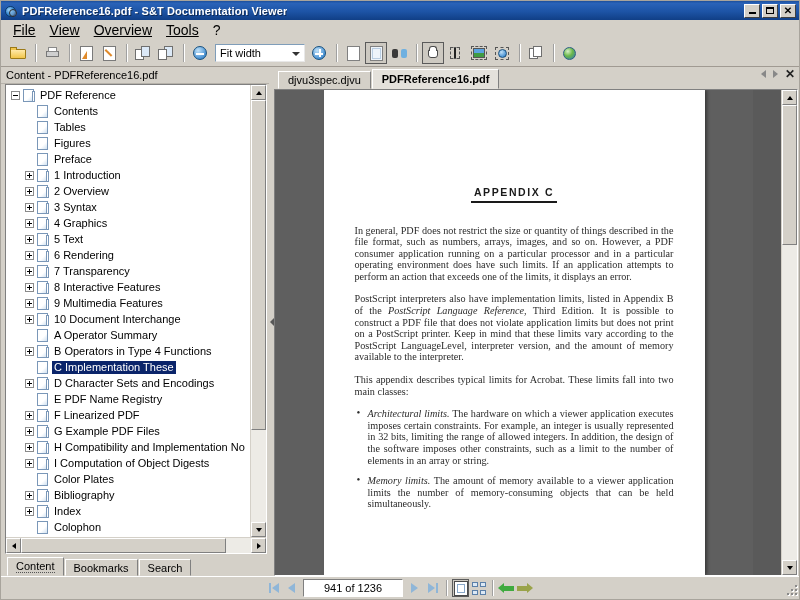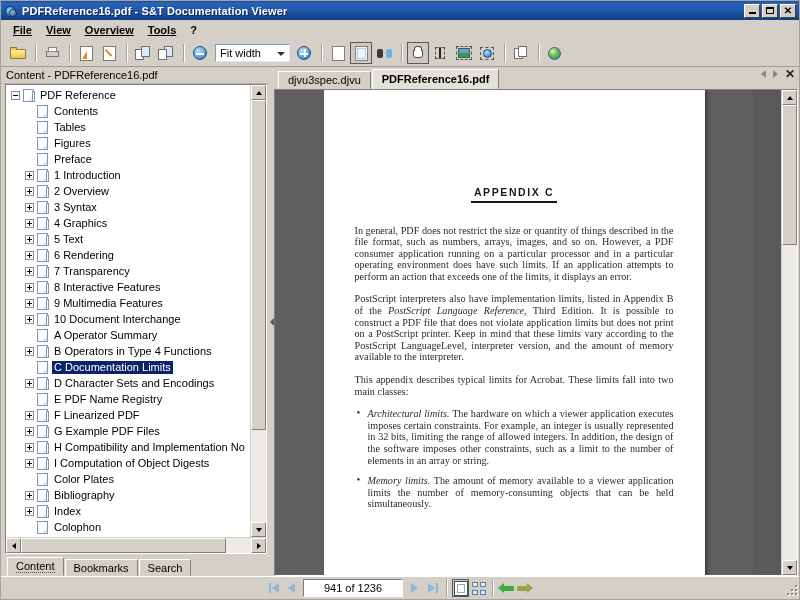--- a/index.html
+++ b/index.html
@@ -63,21 +63,21 @@
 
   
   .menubar{
     height:19px;flex:0 0 19px;
     background:#d4d0c8;
     display:flex;align-items:center;
     padding-left:5px;
     border-bottom:1px solid #d4d0c8;
   }
   .menuitem{
-    padding:2px 7px;font-size:11px;color:#000;cursor:default;font-weight:bold;
+    padding:2px 7px;font-size:14px;color:#000;cursor:default;
   }
   .menuitem u{text-decoration:underline;}
 
   
   .toolbar{
     height:26px;flex:0 0 26px;
     background:#d4d0c8;
     display:flex;align-items:center;
     padding-left:6px;
     border-bottom:1px solid #a09a92;
@@ -109,21 +109,21 @@
   .ic-pages i.a{left:0;top:3px;width:9px;height:11px;}
   .ic-pages i.b{left:6px;top:0;width:9px;height:11px;background:#dce9f7;}
   .ic-minus,.ic-plus{
     width:14px;height:14px;border-radius:50%;
     background:radial-gradient(circle at 35% 30%,#bfe0f7,#4a93d4 70%,#1f5e9c);
     border:1px solid #17507f;box-sizing:border-box;position:relative;
   }
   .ic-minus:before,.ic-plus:before{content:"";position:absolute;left:2px;top:5.5px;width:8px;height:2px;background:#fff;}
   .ic-plus:after{content:"";position:absolute;left:5.5px;top:2px;width:2px;height:8px;background:#fff;}
   .zoomcombo{
-    width:75px;height:18px;background:#fff;
+    width:90px;height:18px;background:#fff;
     border:1px solid;border-color:#7f9db9 #e8e8e8 #e8e8e8 #7f9db9;
     box-sizing:border-box;display:flex;align-items:center;
     margin:0 3px;position:relative;
   }
   .zoomcombo span{padding-left:4px;font-size:11px;color:#000;}
   .zoomcombo .arrow{
     position:absolute;right:4px;top:7px;width:0;height:0;
     border-left:4px solid transparent;border-right:4px solid transparent;border-top:4px solid #333;
   }
   .ic-doc1{width:13px;height:15px;background:#fff;border:1px solid #808080;box-sizing:border-box;}
@@ -570,21 +570,21 @@
                 <span class="tlabel">A Operator Summary</span>
               </div>
               <div class="trow ind1">
                 <span class="texpander plus"></span>
                 <span class="ticon book"></span>
                 <span class="tlabel">B Operators in Type 4 Functions</span>
               </div>
               <div class="trow sel ind1">
                 <span class="texpander none"></span>
                 <span class="ticon"></span>
-                <span class="tlabel">C Documentation Limits</span>
+                <span class="tlabel">C Implementation These</span>
               </div>
               <div class="trow ind1">
                 <span class="texpander plus"></span>
                 <span class="ticon book"></span>
                 <span class="tlabel">D Character Sets and Encodings</span>
               </div>
               <div class="trow ind1">
                 <span class="texpander none"></span>
                 <span class="ticon"></span>
                 <span class="tlabel">E PDF Name Registry</span>

